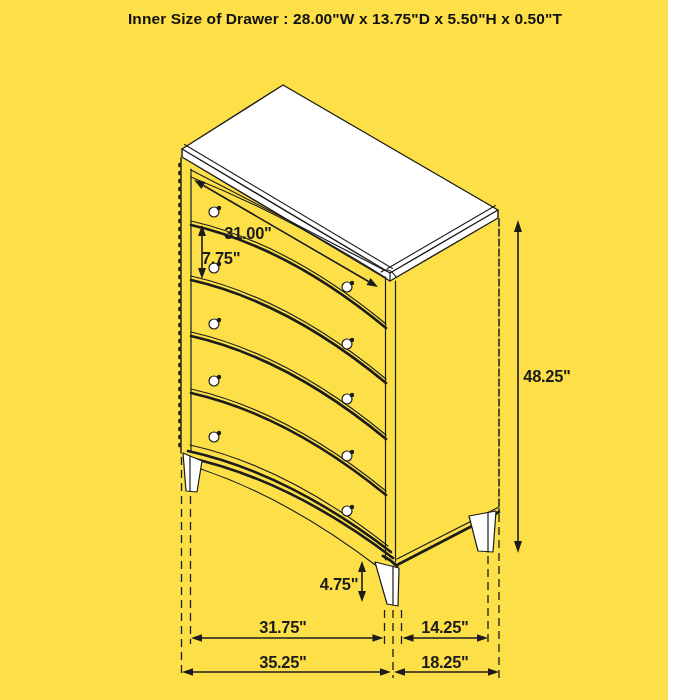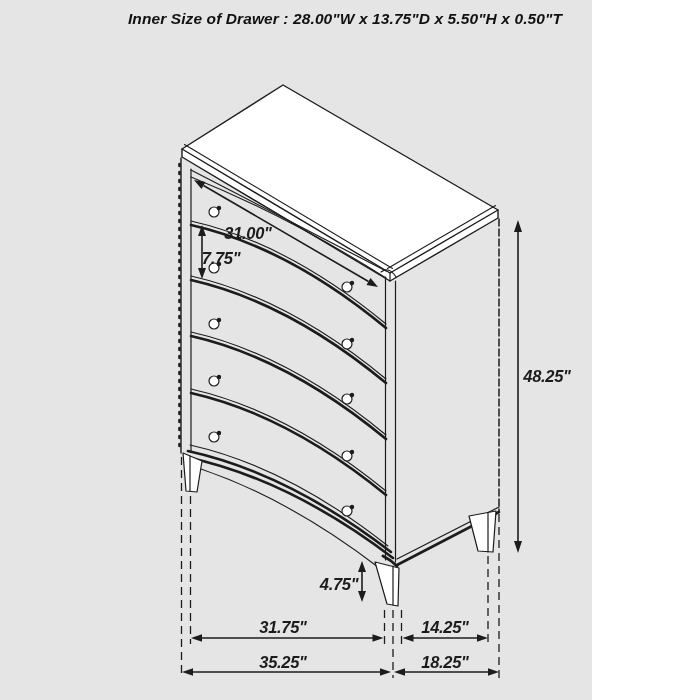--- a/index.html
+++ b/index.html
@@ -1,17 +1,17 @@
 <!DOCTYPE html>
 <html><head>
 <meta charset="utf-8">
 <style>
   html,body{margin:0;padding:0;background:#fff;}
-  .stage{position:relative;width:592px;height:700px;background:#e5e5e5;overflow:hidden;
-         font-family:"Liberation Sans",sans-serif;font-style:italic;}
+  .stage{position:relative;width:668px;height:700px;background:#fde047;overflow:hidden;
+         font-family:"Liberation Sans",sans-serif;}
   .title{position:absolute;top:10px;left:0;width:690px;text-align:center;
          font-size:15.5px;font-weight:bold;color:#111;letter-spacing:0.1px;}
   svg{position:absolute;top:0;left:0;}
   .dim-label{font-family:"Liberation Sans",sans-serif;font-size:16.5px;font-weight:bold;
              fill:#1c1c1c;letter-spacing:-0.3px;text-anchor:middle;}
 </style>
 </head>
 <body>
 
 <div class="stage">

